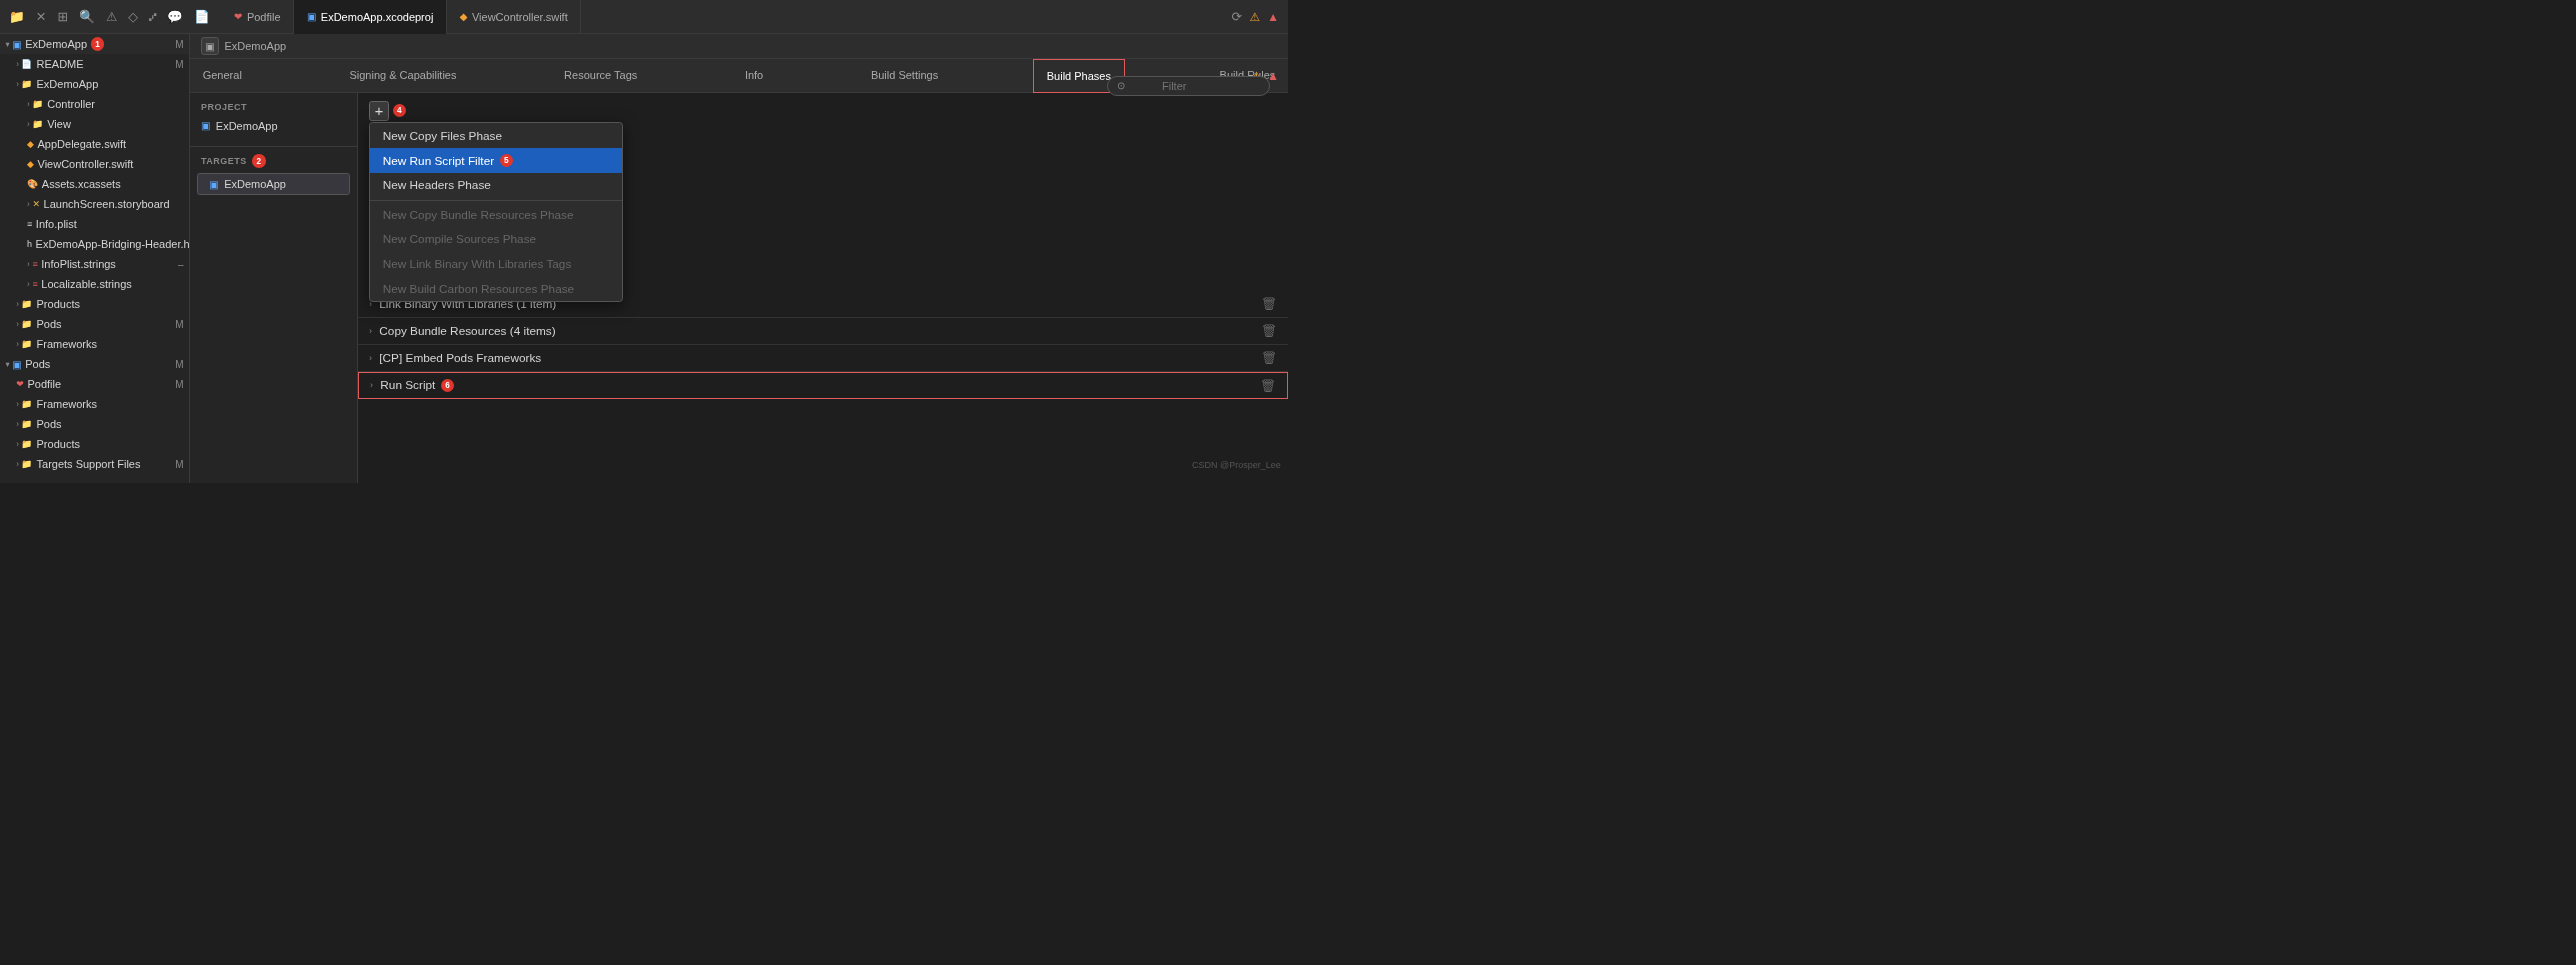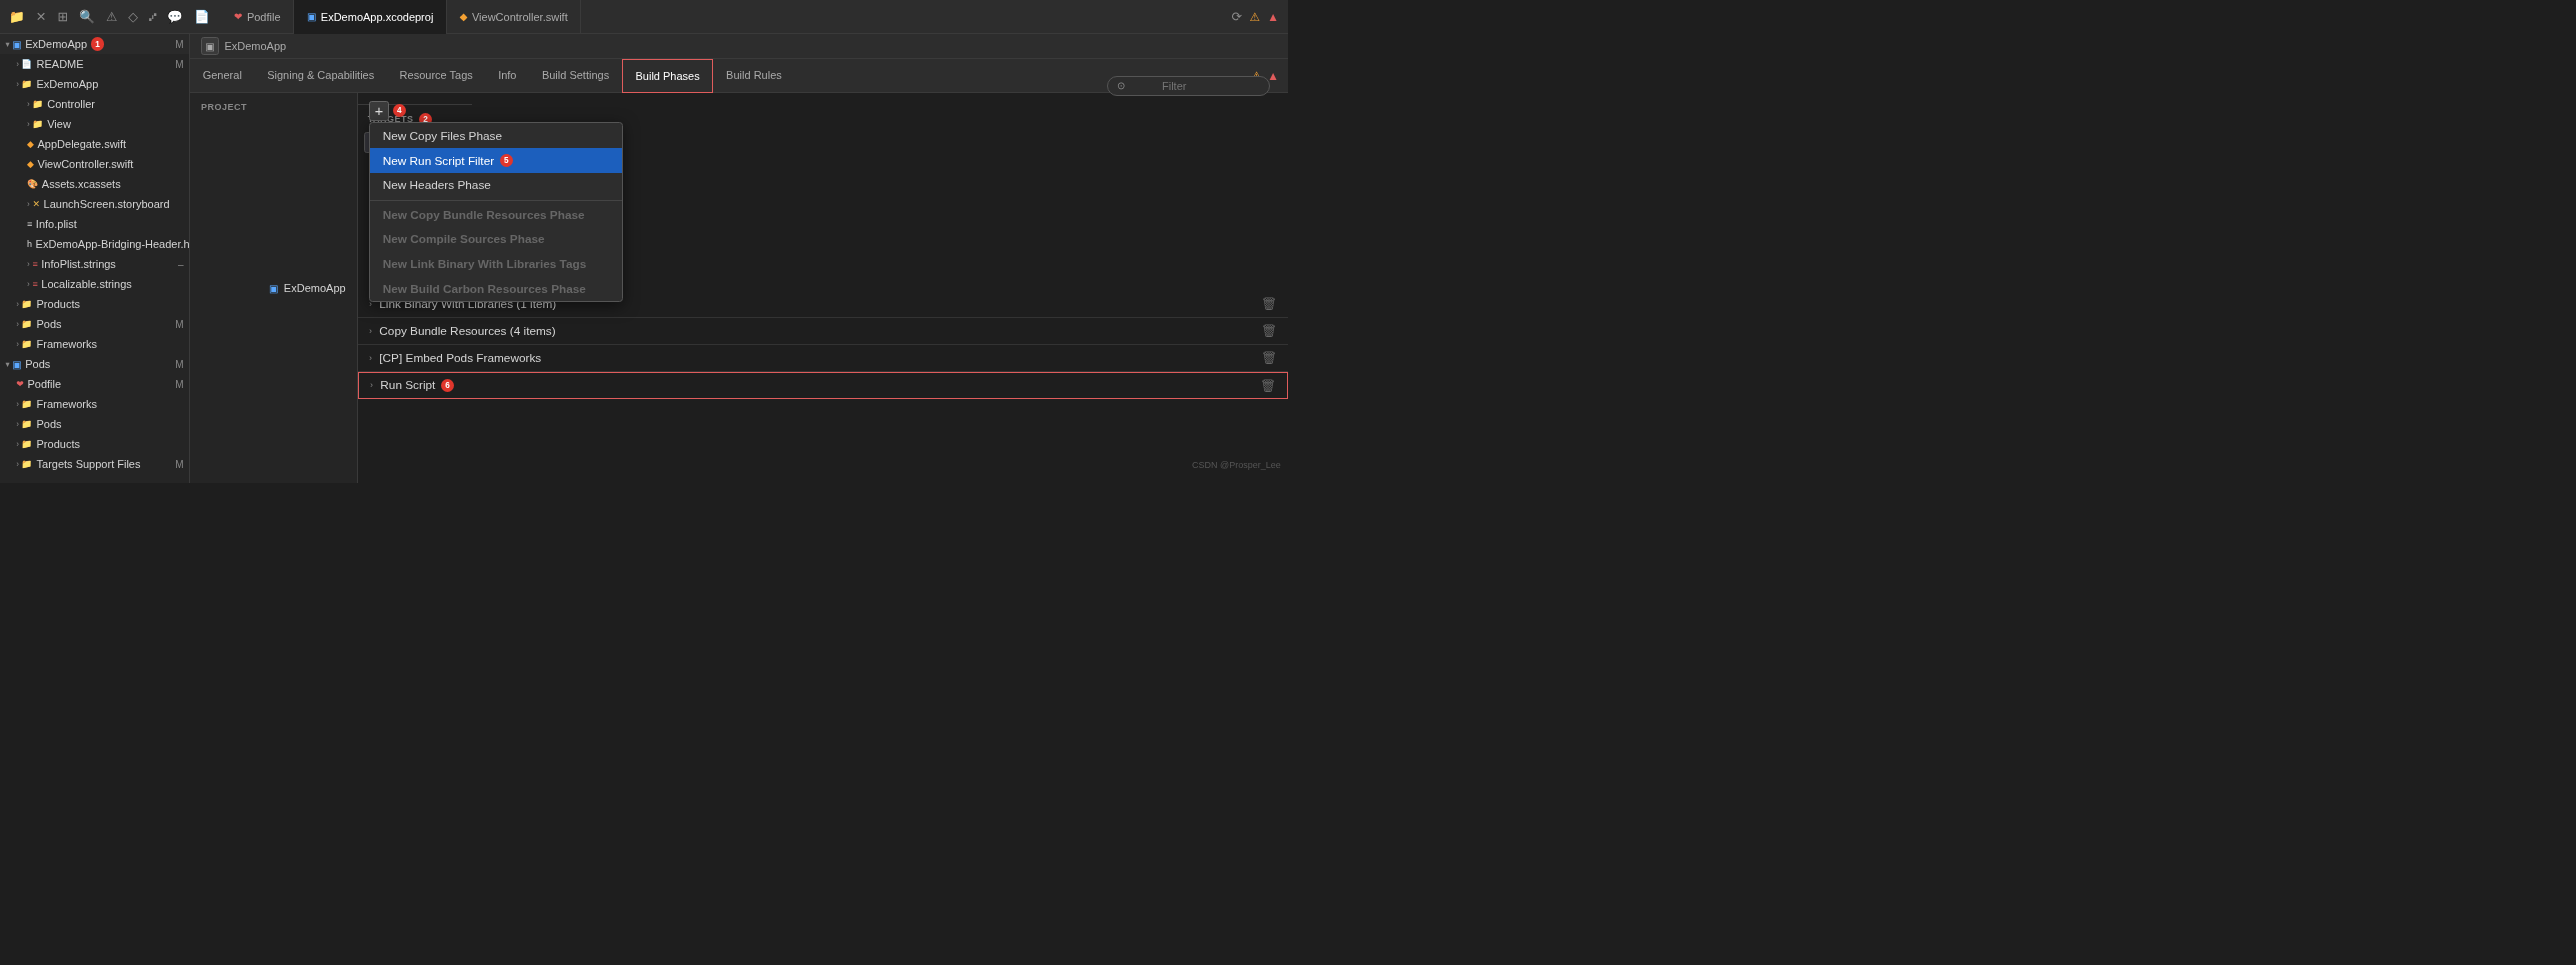--- a/index.html
+++ b/index.html
@@ -126,21 +126,21 @@
       font-size: 10px;
     }
 
     
     .tab-nav {
       height: 34px;
       background: #2d2d2d;
       border-bottom: 0.9px solid #3a3a3a;
       display: flex;
       align-items: center;
-      justify-content: flex-start;
+      justify-content: space-between;
       gap: 0;
       position: relative;
     }
     .tab-nav-item {
       padding: 0 12.7px;
       height: 34px;
       display: flex;
       align-items: center;
       font-size: 11px;
       color: #aaa;
@@ -170,21 +170,21 @@
       overflow: hidden;
       position: relative;
     }
 
     
     .project-panel {
       width: 168px;
       border-right: 0.9px solid #3a3a3a;
       background: #252525;
       display: flex;
-      flex-direction: row;
+      flex-direction: column;
     }
     .project-section-label {
       font-size: 9px;
       color: #888;
       text-transform: uppercase;
       letter-spacing: 0.5px;
       padding: 9px 11px 3.6px;
       font-weight: 600;
     }
     .project-section-item {
@@ -273,21 +273,20 @@
       cursor: pointer;
       color: #d4d4d4;
     }
     .dropdown-item.highlighted {
       background: #1c5fbd;
       color: #fff;
     }
     .dropdown-item.disabled {
       color: #666;
       cursor: default;
-      font-weight: bold;
     }
     .dropdown-divider {
       height: 0.9px;
       background: #444;
       margin: 1.8px 0;
     }
 
     
     .phase-row {
       display: flex;

